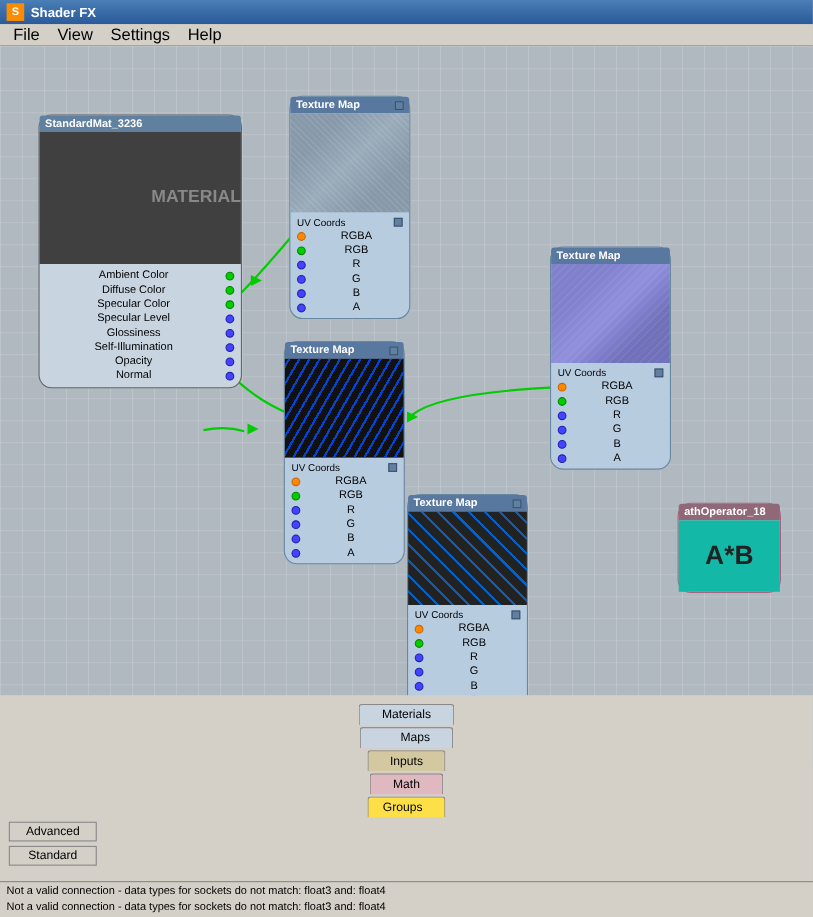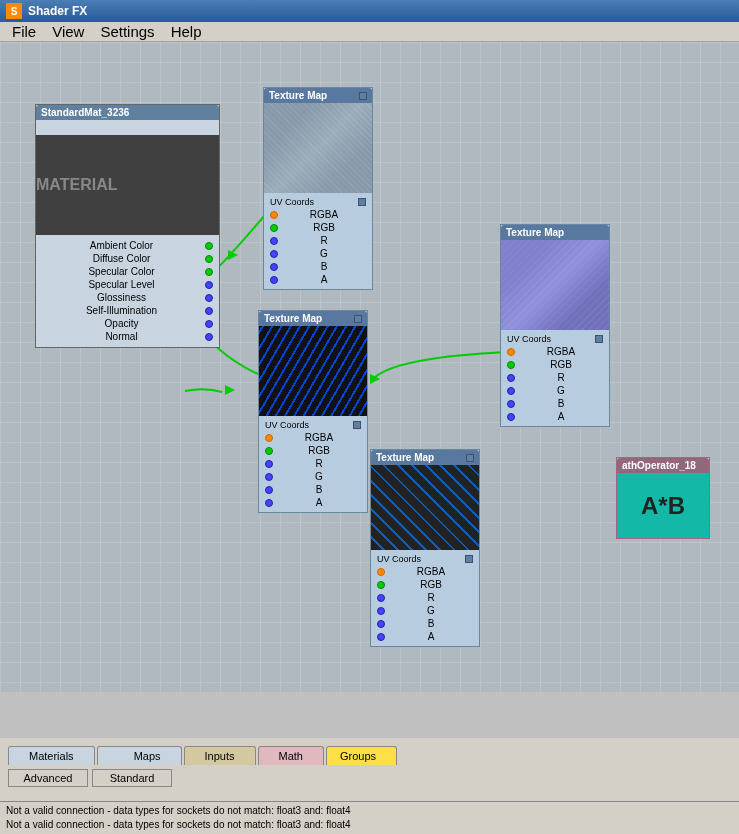--- a/index.html
+++ b/index.html
@@ -64,21 +64,21 @@
         linear-gradient(rgba(255,255,255,0.15) 1px, transparent 1px),
         linear-gradient(90deg, rgba(255,255,255,0.15) 1px, transparent 1px);
       background-size: 20px 20px;
       overflow: hidden;
     }
 
     
     .node {
       position: absolute;
       border: 1px solid #666;
-      border-radius: 0;
+      border-radius: 12px;
       font-size: 10px;
       background: #c8d4e0;
     }
 
     .node-header {
       background: #7090b0;
       color: white;
       padding: 2px 5px;
       font-size: 10px;
       font-weight: bold;
@@ -94,29 +94,28 @@
       top: 62px;
       width: 185px;
       background: #c8d4e0;
     }
 
     .material-header {
       background: #6080a0;
     }
 
     .material-preview {
-      height: 100px;
+      height: 120px;
       background: #404040;
       display: flex;
       align-items: center;
-      justify-content: flex-start;
+      justify-content: flex-end;
       color: #888;
       font-size: 16px;
       font-weight: bold;
-      margin-top: 15px;
     }
 
     .material-ports {
       padding: 4px 2px;
     }
 
     .port-row {
       display: flex;
       align-items: center;
       padding: 1px 4px;
@@ -205,20 +204,21 @@
       left: 0;
       width: 739px;
       background: #d4d0c8;
     }
 
     .tab-bar {
       display: flex;
       align-items: center;
       padding: 4px 4px 0;
       gap: 2px;
+      flex-direction: column;
     }
 
     .tab {
       padding: 3px 20px;
       font-size: 11px;
       border: 1px solid #888;
       border-bottom: none;
       cursor: pointer;
       border-radius: 3px 3px 0 0;
     }
@@ -247,21 +247,22 @@
     .tab-groups {
       background: #fde047;
       color: #000;
       padding-left: 13px;
     }
 
     .sub-buttons {
       display: flex;
       padding: 4px;
       gap: 4px;
-      flex-direction: row;
+      flex-direction: column;
+      justify-content: space-between;
     }
 
     .sub-button {
       padding: 2px 12px;
       font-size: 11px;
       border: 1px solid #888;
       background: #d4d0c8;
       cursor: pointer;
       width: 80px;
       text-align: center;

